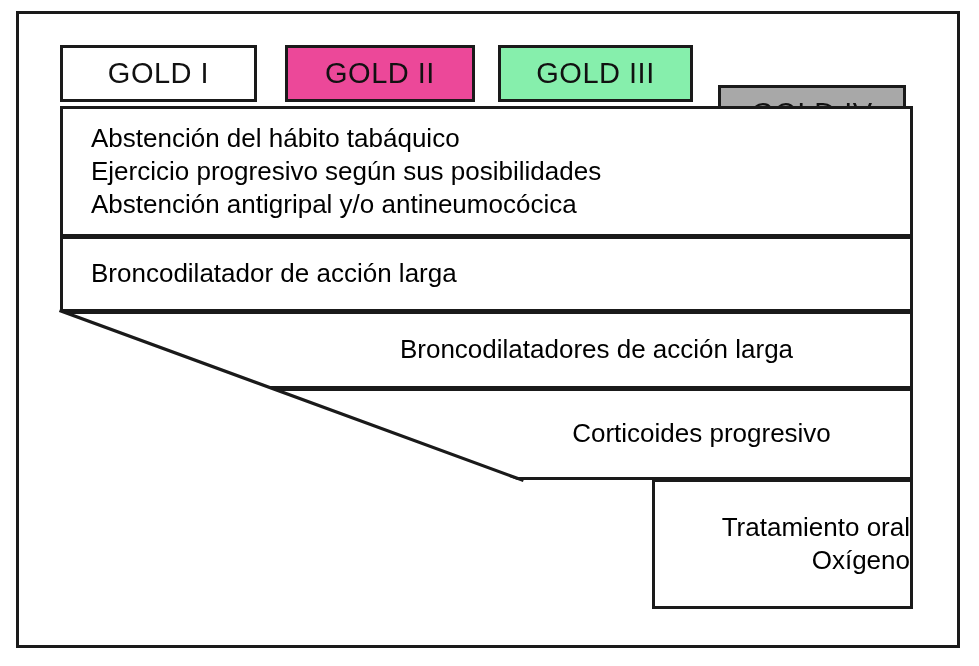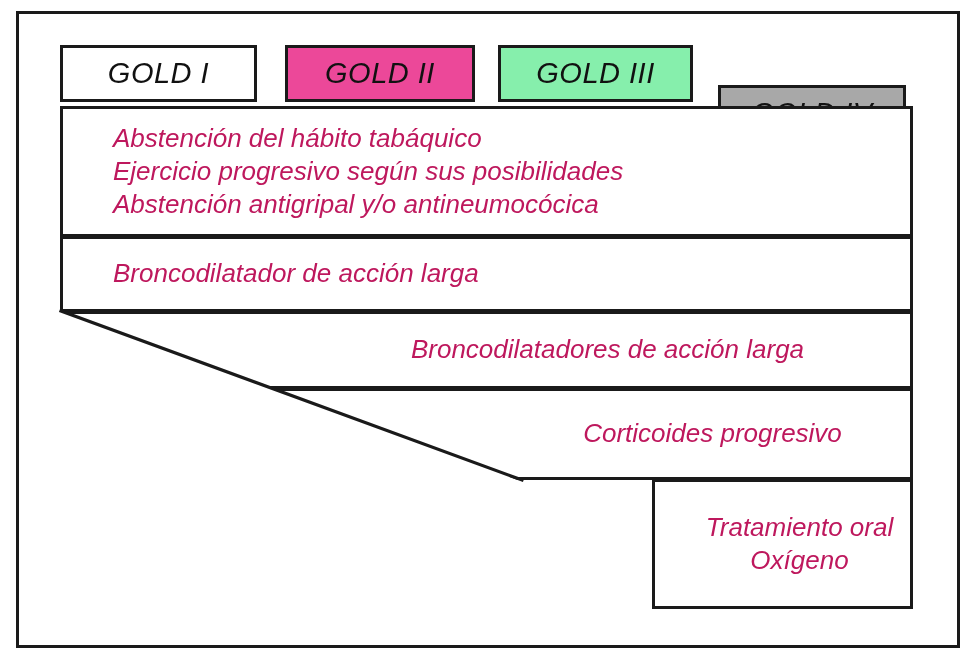--- a/index.html
+++ b/index.html
@@ -15,21 +15,20 @@
     overflow: hidden;
   }
 
   
   #diagram-root {
     position: absolute;
     left: 0;
     top: 0;
     width: 929px;
     height: 666px;
-    font-style: italic;
   }
 
   .outer-frame {
     position: absolute;
     left: 16px;
     top: 11px;
     width: 944px;
     height: 637px;
     border: 3px solid #1a1a1a;
     box-sizing: border-box;
@@ -102,29 +101,28 @@
     height: 92px;
     align-items: center;
     padding-left: 430px;
   }
   #band-4 {
     left: 652px;
     top: 479px;
     width: 261px;
     height: 130px;
     padding-left: 12px;
-    align-items: center;
+    align-items: flex-end;
   }
 
   .band-line {
     font-size: 26px;
     line-height: 1.28;
-    color: #be185d;
+    color: #000000;
     white-space: nowrap;
-    margin-left: 22px;
   }
 
   #band-2 .band-line,
   #band-3 .band-line {
     text-align: center;
   }
 
   
   .wedge-overlay {
     position: absolute;

